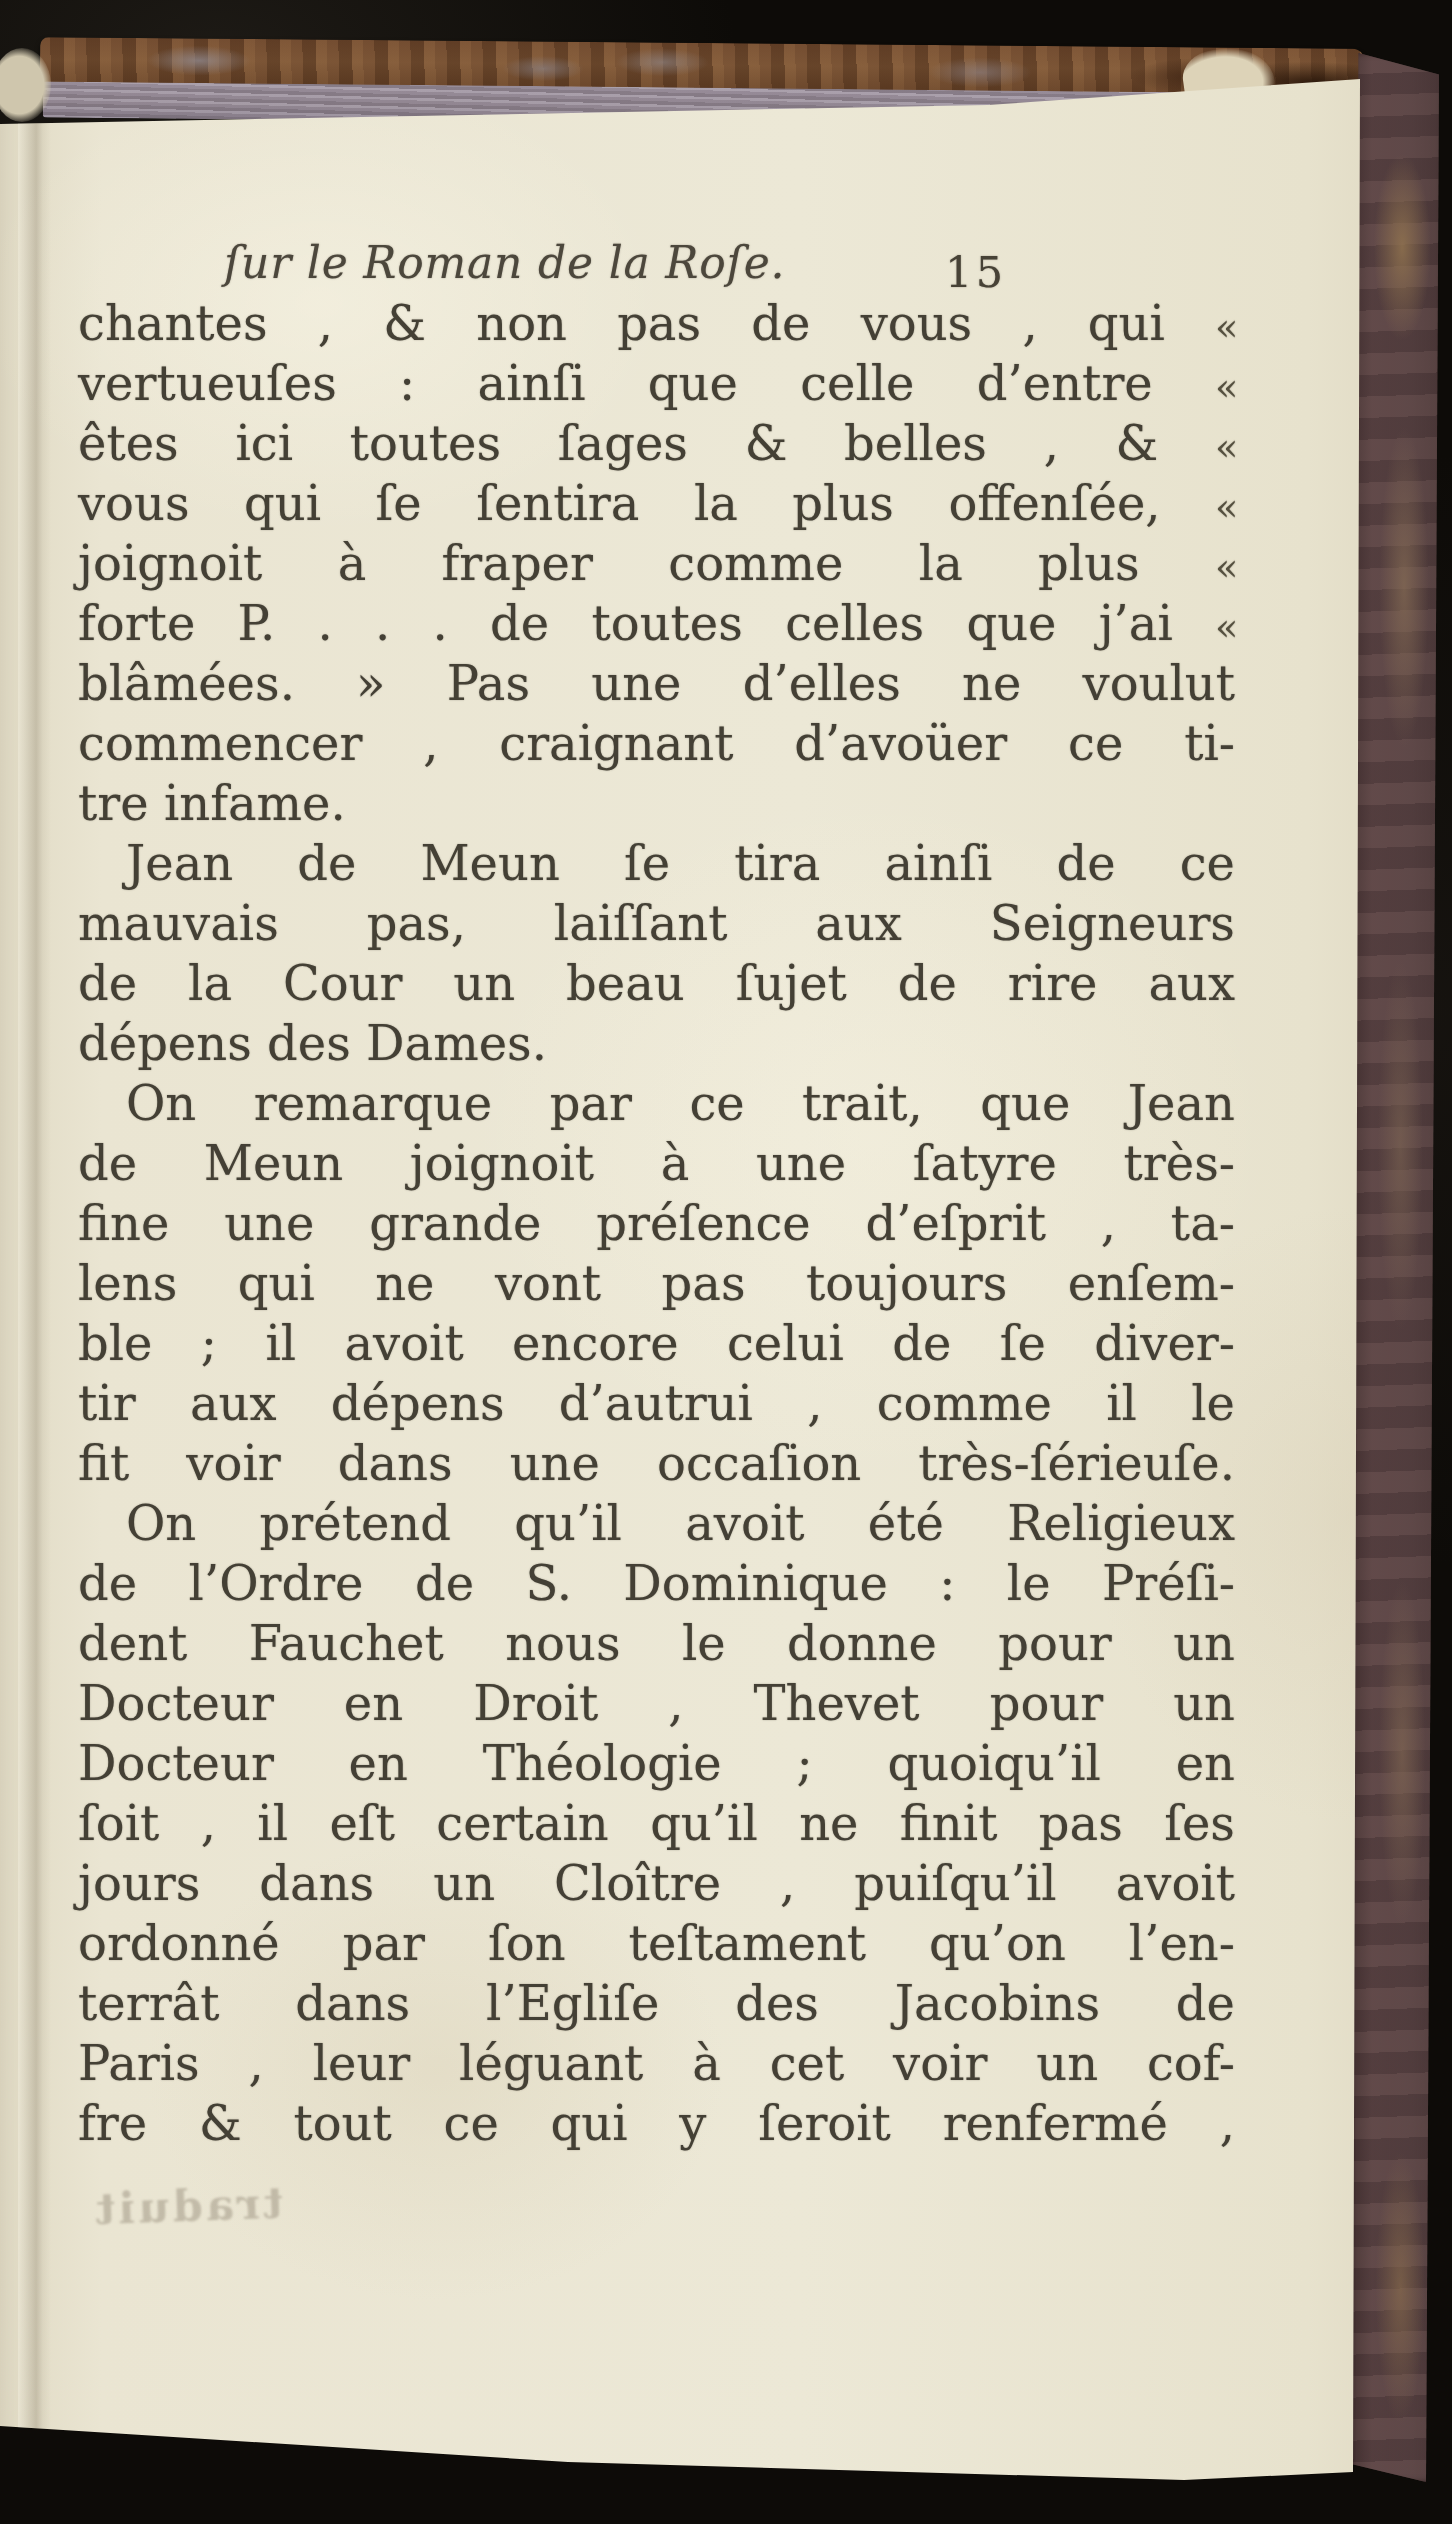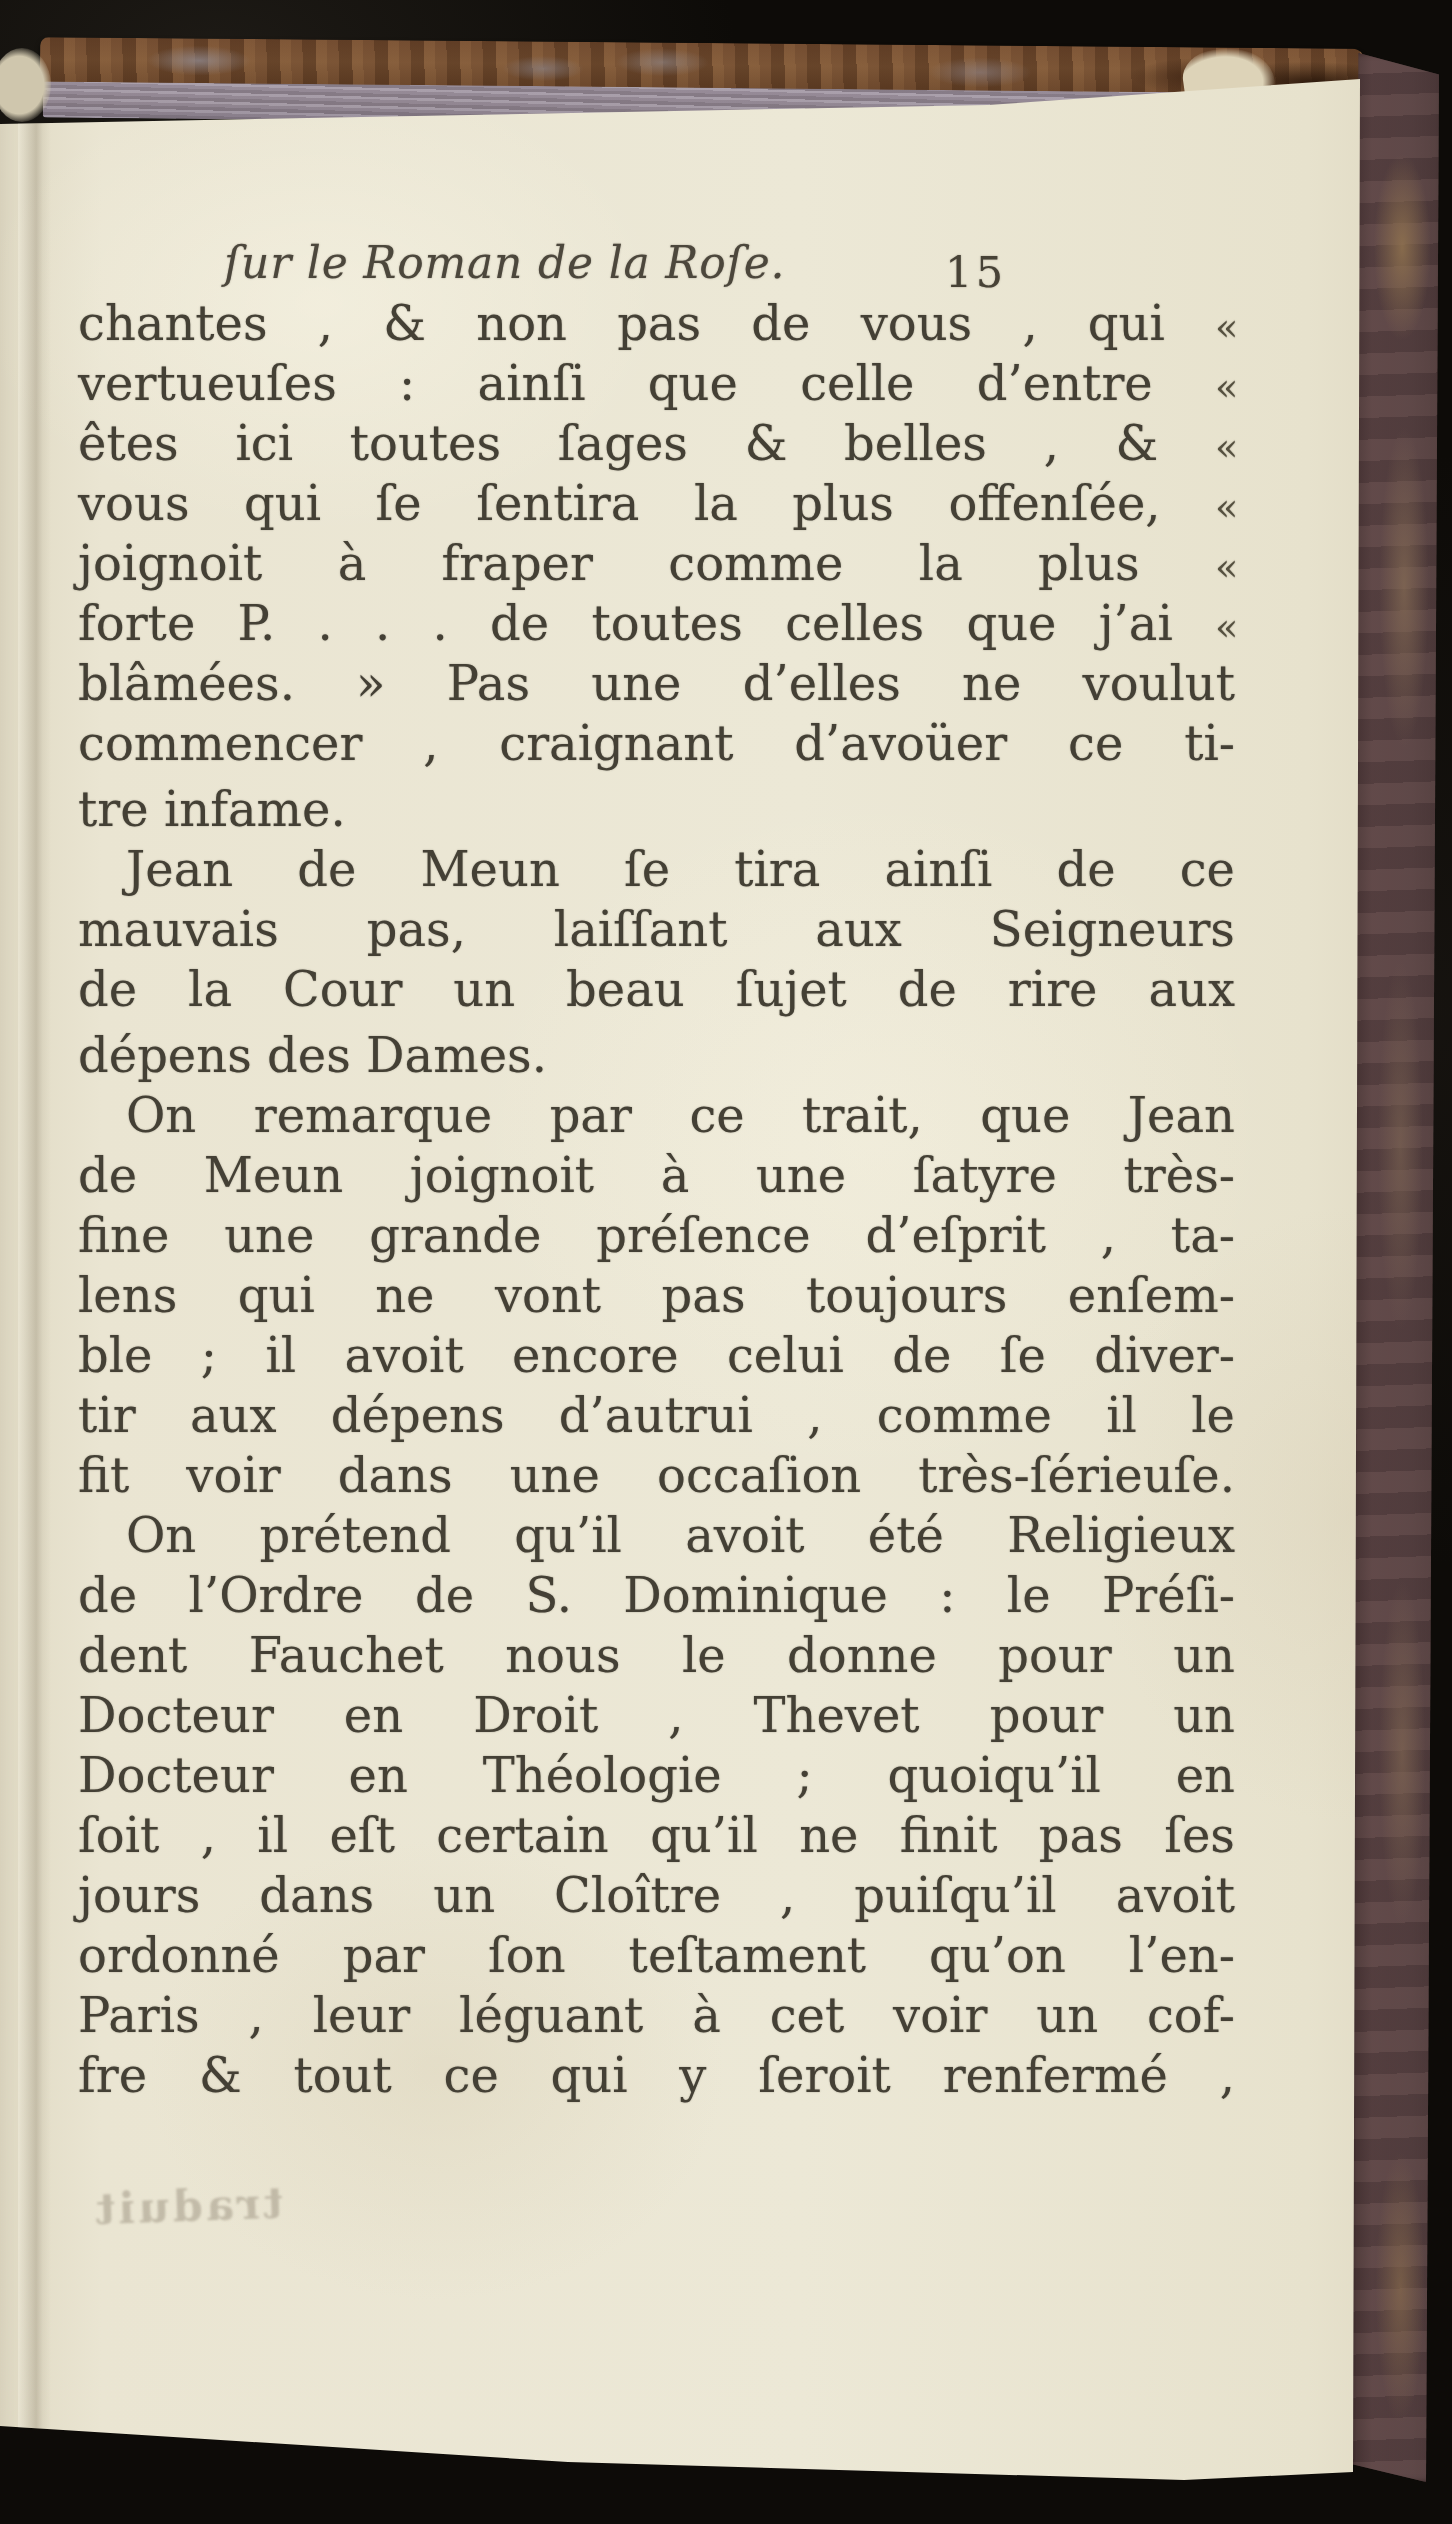--- a/index.html
+++ b/index.html
@@ -102,21 +102,21 @@
 
   .body-text{
     position:absolute;left:78px;top:293px;width:1157px;
     font-size:48px;line-height:60px;color:#444035;
     text-shadow:0 0 1.6px rgba(66,60,48,.45);
   }
   .text-line{
     text-align:justify;text-align-last:justify;
     height:60px;white-space:nowrap;
   }
-  .text-line.no-justify{text-align:right;text-align-last:left;margin-top:6px;}
+  .text-line.no-justify{text-align:right;text-align-last:left;}
   .text-line.indent{text-indent:48px;}
   .line-quote{font-size:38px;color:#55503f;letter-spacing:-3.3px;}
 
   .show-through{
     position:absolute;left:92px;top:2181px;
     font-size:43px;letter-spacing:3.3px;
     color:rgba(116,106,88,.34);
     transform:scaleX(-1) rotate(2deg);
     filter:blur(1px);
     font-weight:bold;
@@ -160,20 +160,21 @@
         <div class="text-line"><span class="line-text">tir aux dépens d’autrui , comme il le</span> </div>
         <div class="text-line"><span class="line-text">fit voir dans une occaſion très-ſérieuſe.</span> </div>
         <div class="text-line indent"><span class="line-text">On prétend qu’il avoit été Religieux</span> </div>
         <div class="text-line"><span class="line-text">de l’Ordre de S. Dominique : le Préſi-</span> </div>
         <div class="text-line"><span class="line-text">dent Fauchet nous le donne pour un</span> </div>
         <div class="text-line"><span class="line-text">Docteur en Droit , Thevet pour un</span> </div>
         <div class="text-line"><span class="line-text">Docteur en Théologie ; quoiqu’il en</span> </div>
         <div class="text-line"><span class="line-text">ſoit , il eſt certain qu’il ne finit pas ſes</span> </div>
         <div class="text-line"><span class="line-text">jours dans un Cloître , puiſqu’il avoit</span> </div>
         <div class="text-line"><span class="line-text">ordonné par ſon teſtament qu’on l’en-</span> </div>
+        <div class="text-line"><span class="line-text">terrât dans l’Egliſe des Jacobins de</span> </div>
         <div class="text-line"><span class="line-text">Paris , leur léguant à cet voir un cof-</span> </div>
         <div class="text-line"><span class="line-text">fre &amp; tout ce qui y ſeroit renfermé ,</span> </div>
       </div>
 
     <span class="show-through">traduit</span>
   </div>
 </div>
 
 
 </body></html>

